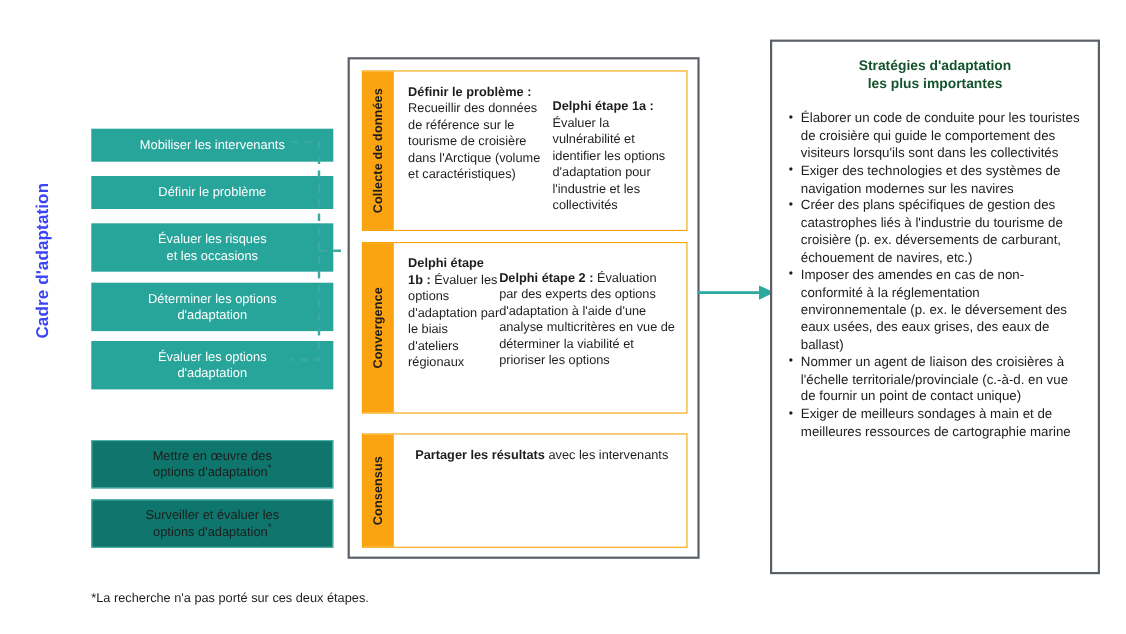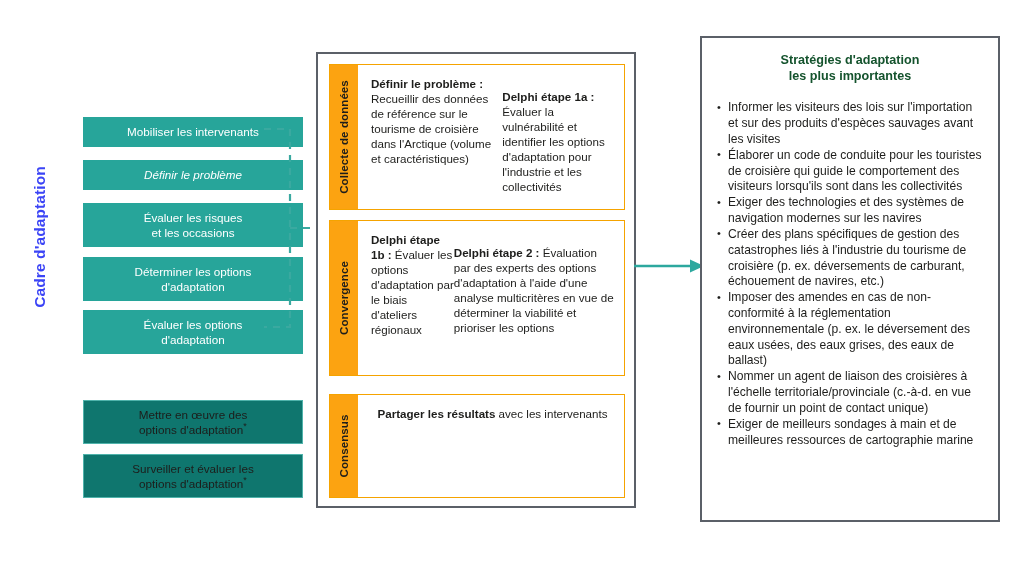--- a/index.html
+++ b/index.html
@@ -192,21 +192,21 @@
 <body>
 
 <div id="canvas">
 
   <div id="framework-label">Cadre d'adaptation</div>
 
   <div id="framework-steps">
       <div class="step-box filled" style="top: 117px; height: 30px;">
         <span>Mobiliser les intervenants</span>
       </div>
-      <div class="step-box filled" style="top: 160px; height: 30px; font-style: italic;">
+      <div class="step-box filled" style="top: 160px; height: 30px;">
         <span>Définir le problème</span>
       </div>
       <div class="step-box filled" style="top: 203px; height: 44px;">
         <span>Évaluer les risques<br>et les occasions</span>
       </div>
       <div class="step-box filled" style="top: 257px; height: 44px;">
         <span>Déterminer les options<br>d'adaptation</span>
       </div>
       <div class="step-box filled" style="top: 310px; height: 44px;">
         <span>Évaluer les options<br>d'adaptation</span>
@@ -255,24 +255,24 @@
 
   <svg id="flow-arrow" viewBox="0 0 72 28" xmlns="http://www.w3.org/2000/svg">
     <line x1="0" y1="14" x2="58" y2="14" stroke="#2da89e" stroke-width="2.4"></line>
     <polygon points="56,7.5 70,14 56,20.5" fill="#2da89e"></polygon>
   </svg>
 
   <div id="strategies-panel">
     <div id="strategies-title">Stratégies d'adaptation
 les plus importantes</div>
     <ul id="strategies-list">
-        <li>Informer les visiteurs des lois sur l'importation et sur des produits d'espèces sauvages avant les visites</li>
         <li>Élaborer un code de conduite pour les touristes de croisière qui guide le comportement des visiteurs lorsqu'ils sont dans les collectivités</li>
         <li>Exiger des technologies et des systèmes de navigation modernes sur les navires</li>
         <li>Créer des plans spécifiques de gestion des catastrophes liés à l'industrie du tourisme de croisière (p. ex. déversements de carburant, échouement de navires, etc.)</li>
         <li>Imposer des amendes en cas de non-conformité à la réglementation environnementale (p. ex. le déversement des eaux usées, des eaux grises, des eaux de ballast)</li>
         <li>Nommer un agent de liaison des croisières à l'échelle territoriale/provinciale (c.-à-d. en vue de fournir un point de contact unique)</li>
         <li>Exiger de meilleurs sondages à main et de meilleures ressources de cartographie marine</li>
       </ul>
   </div>
 
+  <div id="footnote">*La recherche n'a pas porté sur ces deux étapes.</div>
 
 </div>
 
 </body></html>

